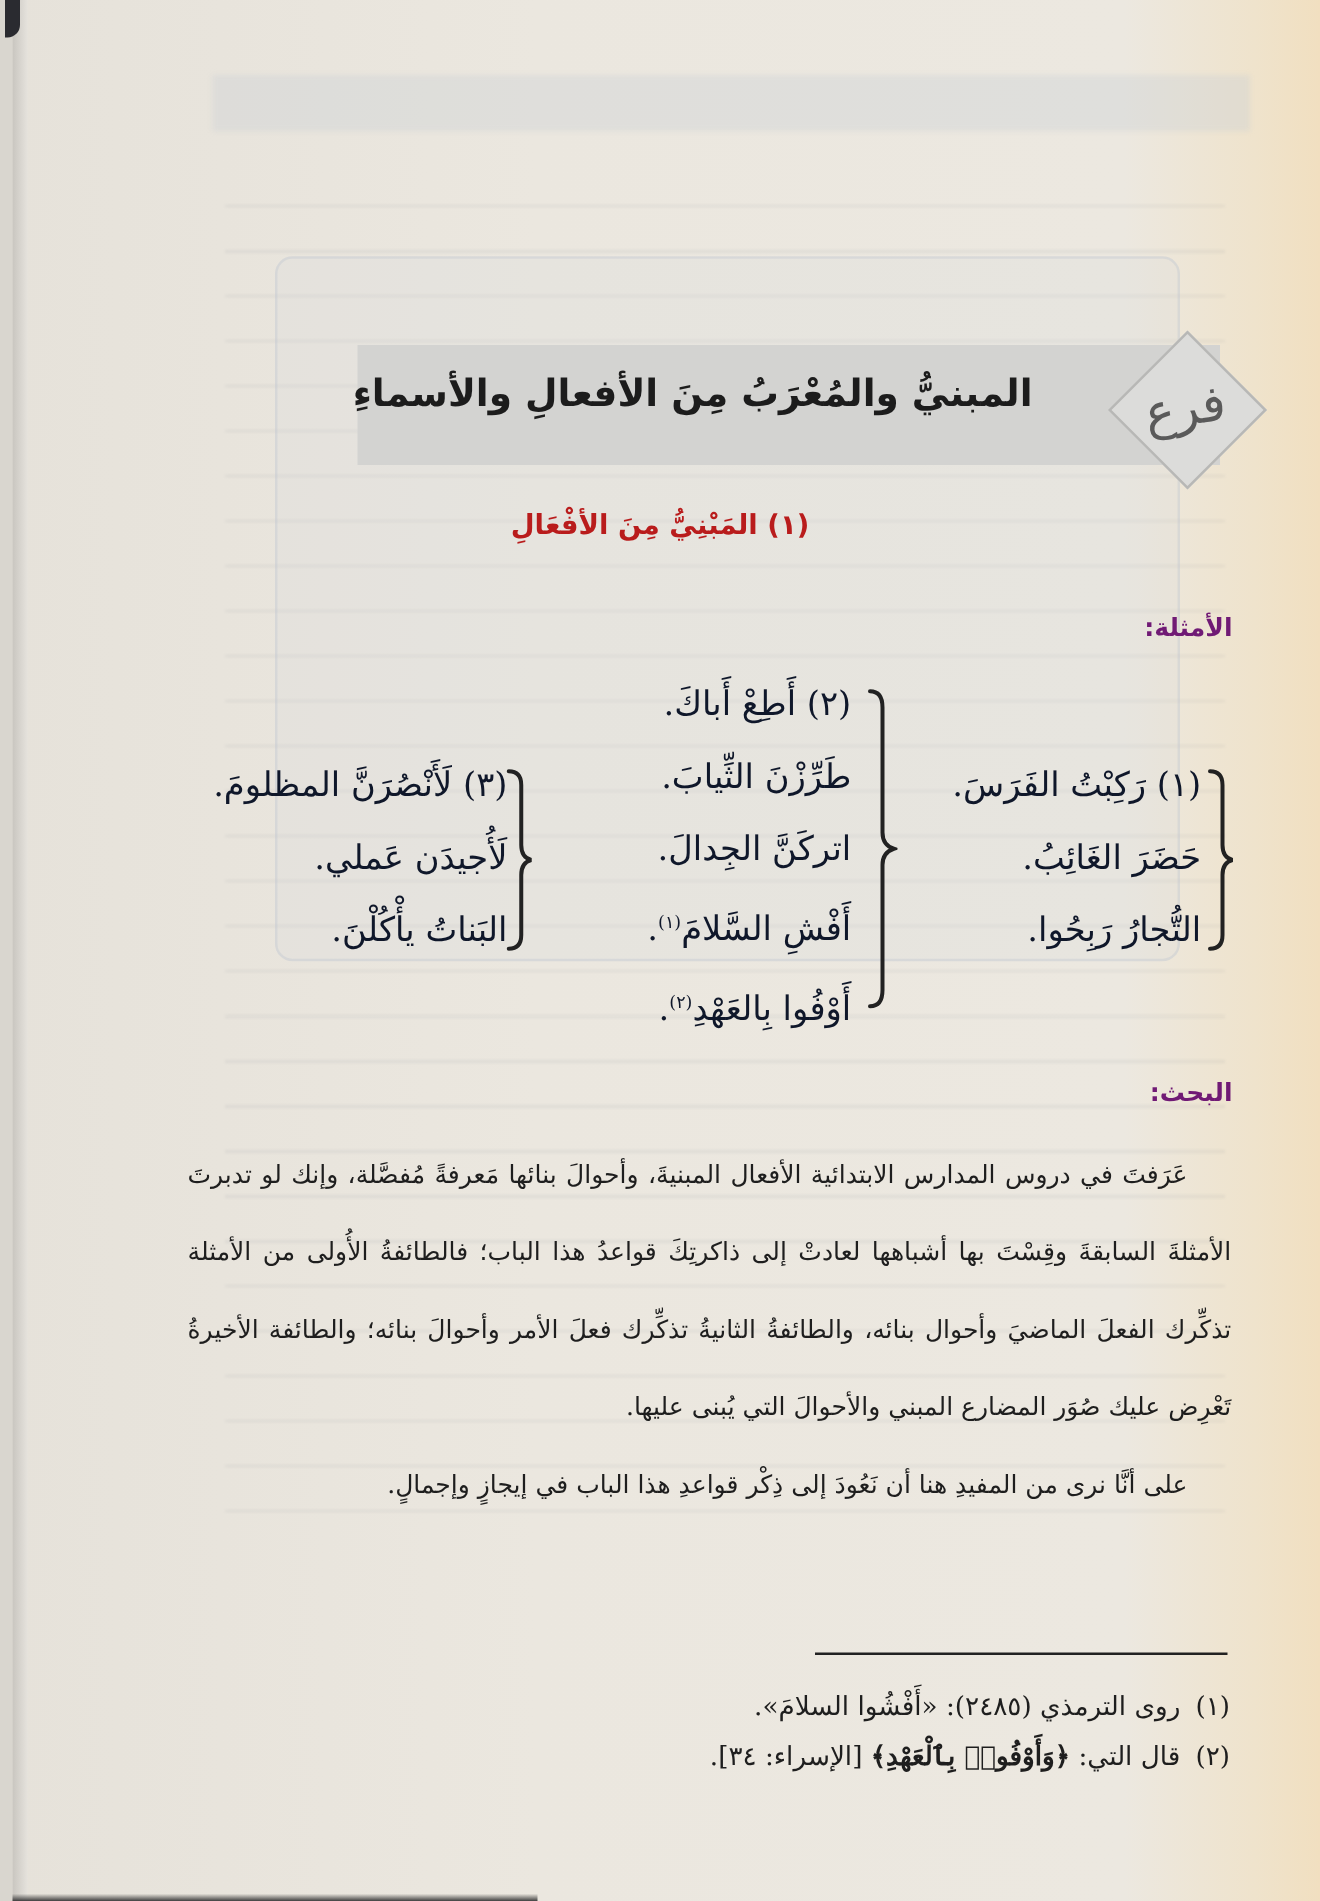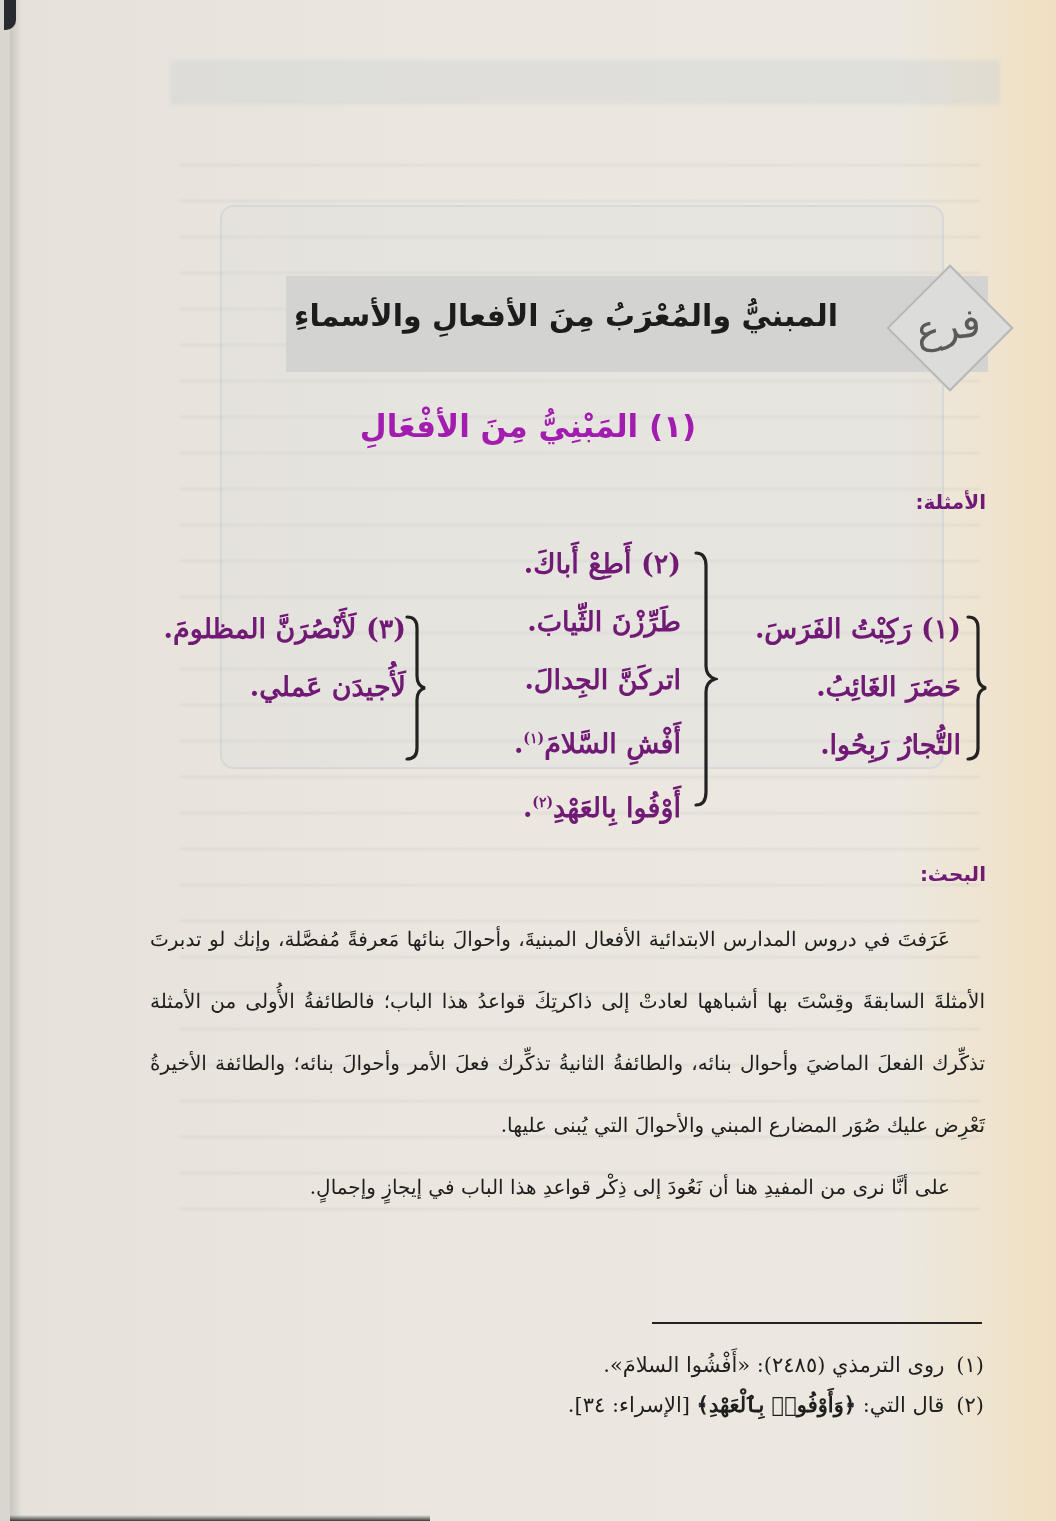--- a/index.html
+++ b/index.html
@@ -69,21 +69,20 @@
     }
 
     .rtl { direction: rtl; unicode-bidi: embed; }
 
     
     .title-band {
       position: absolute;
       left: 286px; top: 276px;
       width: 690px; height: 96px;
       background: #d3d3d1;
-      padding-left: 12px;
     }
     .title-text {
       position: absolute;
       right: 150px; top: 22px;
       font-family: "DejaVu Sans", "Liberation Sans", sans-serif;
       font-weight: bold;
       font-size: 30px;
       color: #1c1c1c;
       white-space: nowrap;
     }
@@ -109,40 +108,39 @@
       transform: rotate(-8deg);
     }
 
     .subtitle {
       position: absolute;
       left: 0; right: 0;
       top: 408px;
       text-align: center;
       font-family: "DejaVu Sans", "Liberation Sans", sans-serif;
       font-weight: bold;
-      font-size: 31px;
-      color: #a21caf;
+      font-size: 22px;
+      color: #b91c1c;
     }
 
     .section-label {
       position: absolute;
       right: 70px;
       font-family: "DejaVu Sans", "Liberation Sans", sans-serif;
       font-weight: bold;
       font-size: 20px;
       color: #701a75;
     }
 
     .ex-group {
       position: absolute;
       font-size: 27px;
       line-height: 58px;
-      color: #701a75;
+      color: #0f172a;
       white-space: nowrap;
-      font-weight: bold;
     }
     .ex-group .line { display: block; }
 
     .brace {
       position: absolute;
       color: #222;
     }
 
     .body-text {
       position: absolute;
@@ -222,20 +220,21 @@
   <span class="line">(٢) أَطِعْ أَباكَ.</span>
   <span class="line">طَرِّزْنَ الثِّيابَ.</span>
   <span class="line">اتركَنَّ الجِدالَ.</span>
   <span class="line"><span>أَفْشِ السَّلامَ</span><sup>(١)</sup>.</span>
   <span class="line"><span>أَوْفُوا بِالعَهْدِ</span><sup>(٢)</sup>.</span>
 </div>
 
 <div class="ex-group rtl" style="right:650px; top:600px;">
   <span class="line">(٣) لَأَنْصُرَنَّ المظلومَ.</span>
   <span class="line">لَأُجيدَن عَملي.</span>
+  <span class="line">البَناتُ يأْكُلْنَ.</span>
 </div>
 <svg class="brace" style="left:403px; top:614px;" width="24" height="148" viewBox="0 0 24 148">
   <path d="M4 3 Q14 3 14 14 L14 62 Q14 72 22 74 Q14 76 14 86 L14 134 Q14 145 4 145" fill="none" stroke="#222" stroke-width="3.2" stroke-linecap="round"></path>
 </svg>
 
 <div class="section-label rtl" style="top:862px;">البحث:</div>
 
 <div class="body-text rtl">
   <p class="indent">عَرَفتَ في دروس المدارس الابتدائية الأفعال المبنيةَ، وأحوالَ بنائها مَعرفةً مُفصَّلة، وإنك لو تدبرتَ الأمثلةَ السابقةَ وقِسْتَ بها أشباهها لعادتْ إلى ذاكرتِكَ قواعدُ هذا الباب؛ فالطائفةُ الأُولى من الأمثلة تذكِّرك الفعلَ الماضيَ وأحوال بنائه، والطائفةُ الثانيةُ تذكِّرك فعلَ الأمر وأحوالَ بنائه؛ والطائفة الأخيرةُ تَعْرِض عليك صُوَر المضارع المبني والأحوالَ التي يُبنى عليها.</p>
   <p class="indent">على أنَّا نرى من المفيدِ هنا أن نَعُودَ إلى ذِكْر قواعدِ هذا الباب في إيجازٍ وإجمالٍ.</p>

